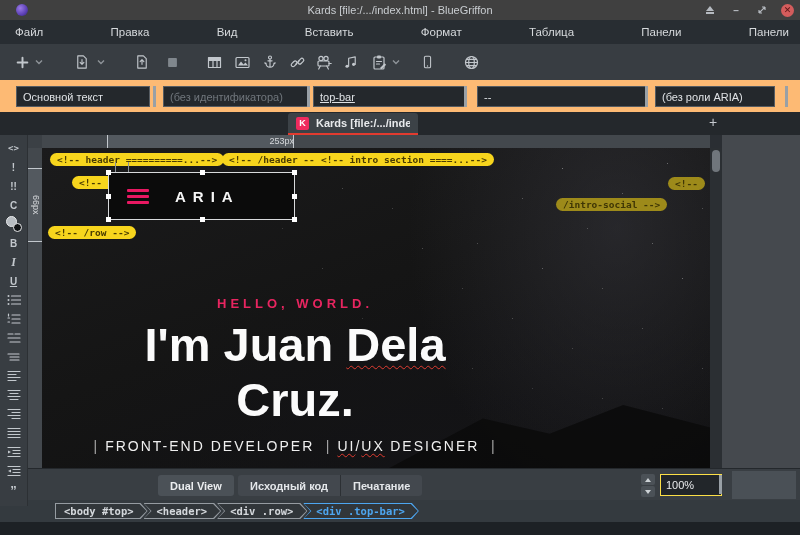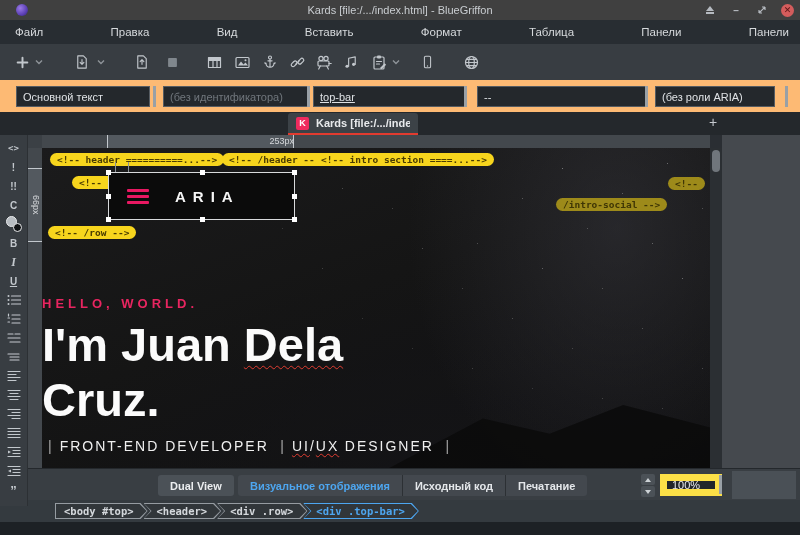--- a/index.html
+++ b/index.html
@@ -86,21 +86,21 @@
   .pill{position:absolute;background:#f7d51d;color:#4a3c00;font-family:"DejaVu Sans Mono",monospace;
     font-size:9.5px;font-weight:bold;line-height:13px;padding:0 7px;border-radius:8px;white-space:nowrap;}
   .pill.dim{background:#9d8a1a;color:#3f3605;}
   .selbox{position:absolute;left:66px;top:24px;width:187px;height:48px;background:#0b0b0b;border:1px solid #d8dadc;
     display:flex;align-items:center;padding-left:18px;gap:26px;}
   .handle{position:absolute;width:5px;height:5px;background:#ffffff;}
   .burger{display:flex;flex-direction:column;gap:3px;}
   .burger span{width:22px;height:3px;background:#e91862;border-radius:1px;}
   .logo-text{color:#f5f5f5;font-size:15px;font-weight:bold;letter-spacing:7px;}
   .connector{position:absolute;width:1px;height:10px;background:#8b9196;top:14px;}
-  .hero{position:absolute;left:0;top:148px;width:506px;}
+  .hero{position:absolute;left:0;top:148px;width:506px;text-align:center;}
   .greeting{font-size:13px;font-weight:bold;letter-spacing:4px;color:#e82560;}
   .heading{margin-top:6px;font-size:47px;line-height:55px;font-weight:bold;color:#fbfbfb;}
   .sq{text-decoration:underline;text-decoration-style:wavy;text-decoration-color:#e03c31;text-decoration-thickness:1px;text-underline-offset:4px;}
   .tagline{margin-top:11px;font-family:"Liberation Serif","DejaVu Serif",serif;font-size:14px;letter-spacing:2px;color:#efefef;}
   .tagline .pipe{opacity:.65;padding:0 6px;}
   .tagline .sq{text-underline-offset:2px;}
 
   
   .vscroll{position:absolute;left:710px;top:148px;width:12px;height:320px;background:#2b2f33;}
   .vthumb{position:absolute;left:2px;top:2px;width:8px;height:22px;background:#70767c;border-radius:4px;}
@@ -111,21 +111,21 @@
   .dualview{position:absolute;left:150px;top:6px;height:21px;background:#4b5157;border-radius:3px;color:#eceef0;
     font-size:11px;font-weight:bold;display:flex;align-items:center;padding:0 12px;}
   .viewtabs{position:absolute;left:230px;top:6px;height:21px;display:flex;background:#43484e;border-radius:3px;overflow:hidden;}
   .vt{display:flex;align-items:center;padding:0 12px;font-size:11px;font-weight:bold;color:#e4e7ea;border-right:1px solid #2c3034;}
   .vt:last-child{border-right:none;}
   .vt.active{color:#4da6f0;}
   .spinner{position:absolute;left:633px;top:5px;display:flex;flex-direction:column;gap:1px;}
   .spin-btn{width:14px;height:11px;background:#4b5157;border-radius:2px;display:flex;align-items:center;justify-content:center;}
   .tri-up{width:0;height:0;border-left:3px solid transparent;border-right:3px solid transparent;border-bottom:4px solid #cdd2d6;}
   .tri-dn{width:0;height:0;border-left:3px solid transparent;border-right:3px solid transparent;border-top:4px solid #cdd2d6;}
-  .zoomfield{position:absolute;left:652px;top:5px;width:62px;height:22px;background:#22262a;border:7px solid #fde047;color:#e8eaec;font-size:11px;padding:0 5px;outline:none;}
+  .zoomfield{position:absolute;left:652px;top:5px;width:62px;height:22px;background:#22262a;border:1px solid #fde047;color:#e8eaec;font-size:11px;padding:0 5px;outline:none;}
   .zsplit{position:absolute;left:711px;top:6px;width:3px;height:19px;background:#99a0a6;}
   .grip{position:absolute;left:724px;top:2px;width:64px;height:28px;background:#4a5056;}
 
   
   .statusbar{position:absolute;left:0;top:500px;width:800px;height:22px;background:#343a3f;z-index:2;}
   .tags{position:absolute;left:55px;top:3px;display:flex;}
   .tag{position:relative;height:16px;margin-left:-4px;}
   .tag:first-child{margin-left:0;}
   .tb-b,.tb-f{position:absolute;}
   .tb-b{inset:0;background:#959ba1;clip-path:polygon(0 0,calc(100% - 7px) 0,100% 50%,calc(100% - 7px) 100%,0 100%);}
@@ -435,21 +435,20 @@
   </div>
 
   <div class="vscroll">
     <span class="vthumb"></span>
   </div>
   <div class="rpanel"></div>
 
   <div class="viewbar">
     <span class="dualview">Dual View</span>
     <span class="viewtabs">
-      <span class="vt active">Визуальное отображения</span>
       <span class="vt">Исходный код</span>
       <span class="vt">Печатание</span>
     </span>
     <span class="spinner">
       <span class="spin-btn">
           <span class="tri-up"></span>
         </span>
       <span class="spin-btn">
           <span class="tri-dn"></span>
         </span>

